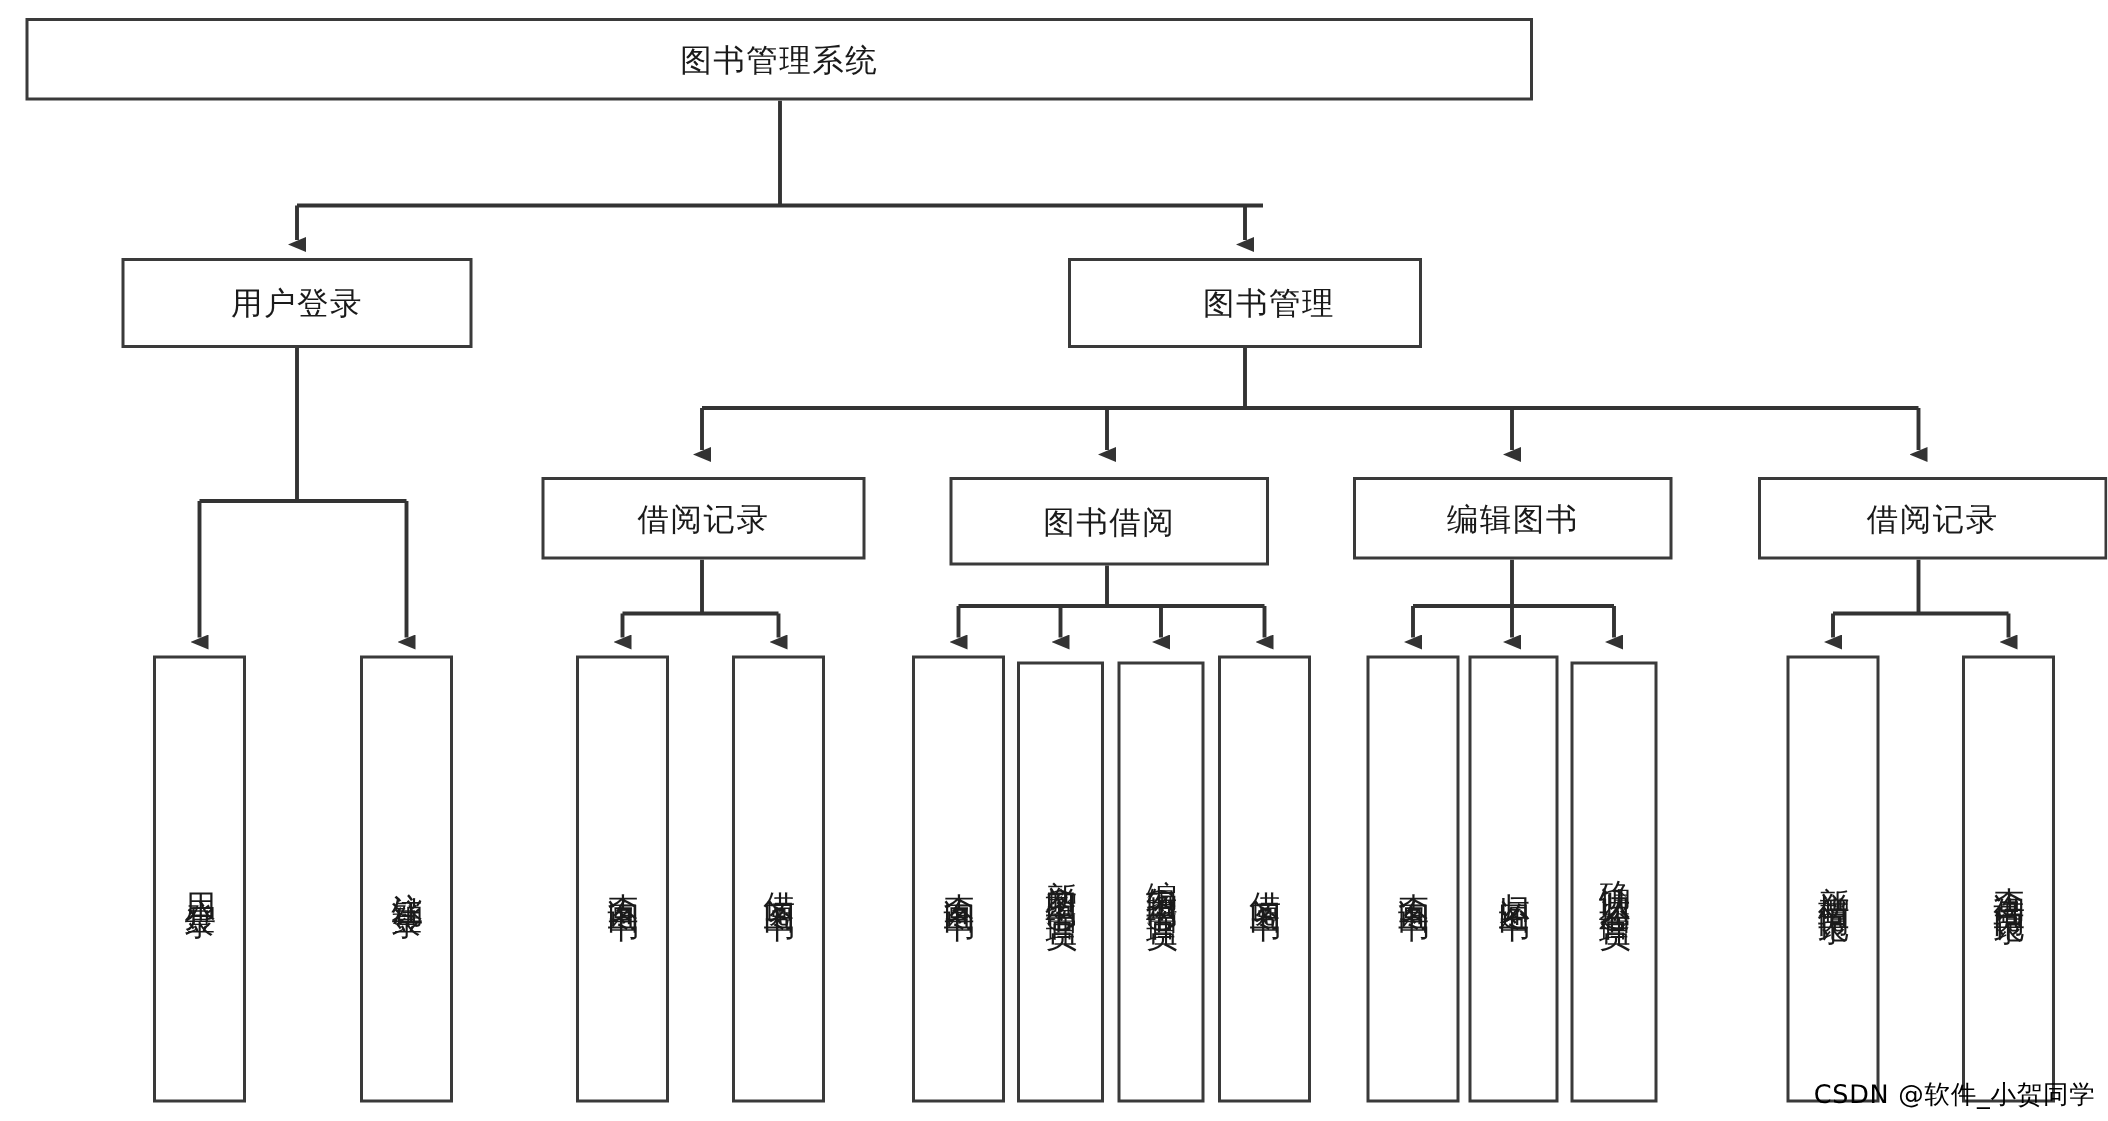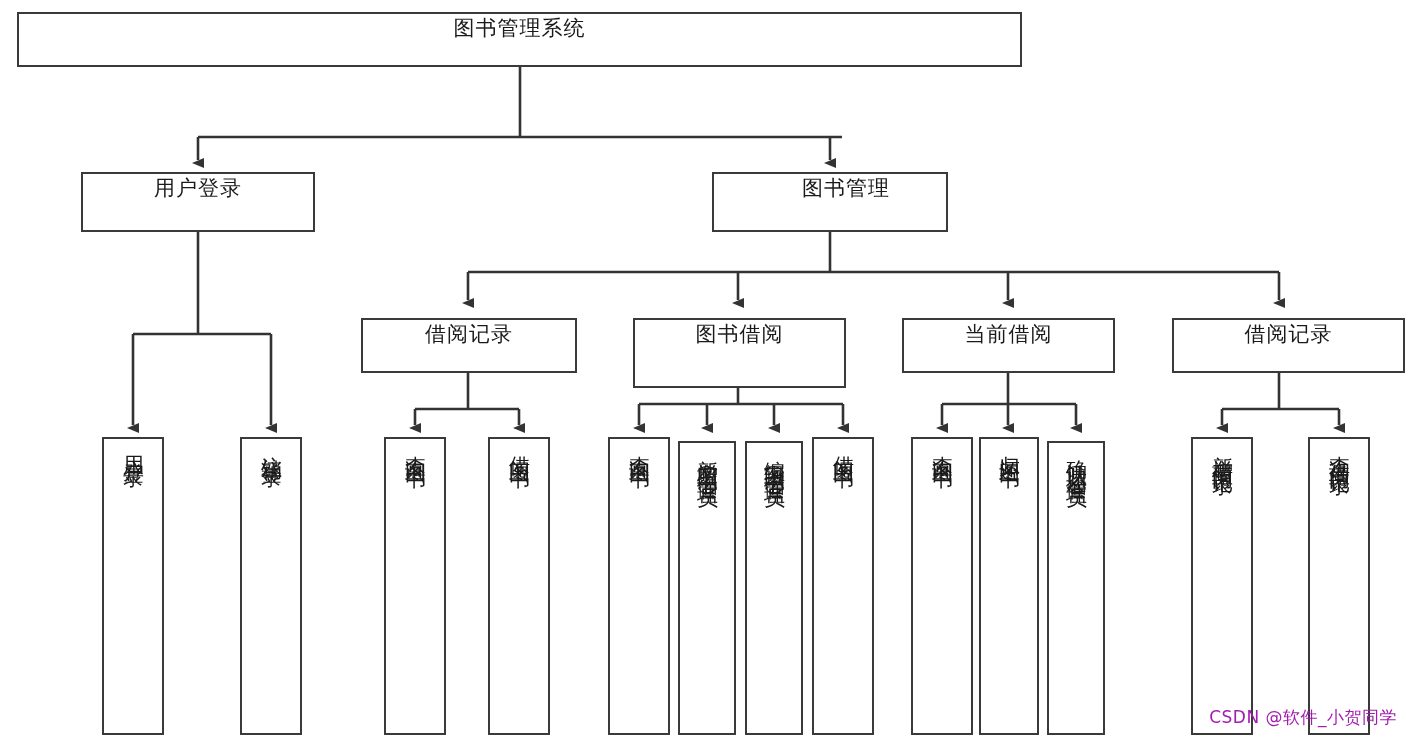--- a/index.html
+++ b/index.html
@@ -24,43 +24,44 @@
     width: 1405px;
     height: 747px;
     pointer-events: none;
   }
   .node {
     position: absolute;
     box-sizing: border-box;
     background: #ffffff;
     border: 2px solid #3a3a3a;
     display: flex;
+    align-items: center;
     justify-content: center;
     color: #1a1a1a;
   }
   .node.h {
     font-size: 21px;
     letter-spacing: 1px;
   }
   .node.v {
     font-size: 21px;
   }
   .node.v .vlabel {
     writing-mode: vertical-rl;
     text-orientation: upright;
     letter-spacing: 4px;
     line-height: 1.1;
     white-space: nowrap;
   }
   .watermark {
     position: absolute;
     right: 8px;
-    bottom: 18px;
+    bottom: 6px;
     font-size: 17px;
-    color: #a21caf;
+    color: #000000;
     letter-spacing: 0.5px;
     white-space: nowrap;
   }
 </style>
 </head>
 <body>
 
 <div id="canvas">
 
   <svg id="wires" viewBox="0 0 1405 747">
@@ -122,26 +123,26 @@
   </div>
 
   <div class="node h" style="left:712px; top:172px; width:236px; height:60px;padding-left:32px;">
     <span>图书管理</span>
   </div>
 
   <div class="node h" style="left:361px; top:318px; width:216px; height:55px;">
     <span>借阅记录</span>
   </div>
 
-  <div class="node h" style="left:633px; top:318px; width:213px; height:70px;">
+  <div class="node h" style="left:633px; top:318px; width:213px; height:59px;">
     <span>图书借阅</span>
   </div>
 
   <div class="node h" style="left:902px; top:318px; width:213px; height:55px;">
-    <span>当前借阅</span>
+    <span>编辑图书</span>
   </div>
 
   <div class="node h" style="left:1172px; top:318px; width:233px; height:55px;">
     <span>借阅记录</span>
   </div>
 
   <div class="node v" style="left:102px; top:437px; width:62px; height:298px;">
     <span class="vlabel">用户登录</span>
   </div>
 

